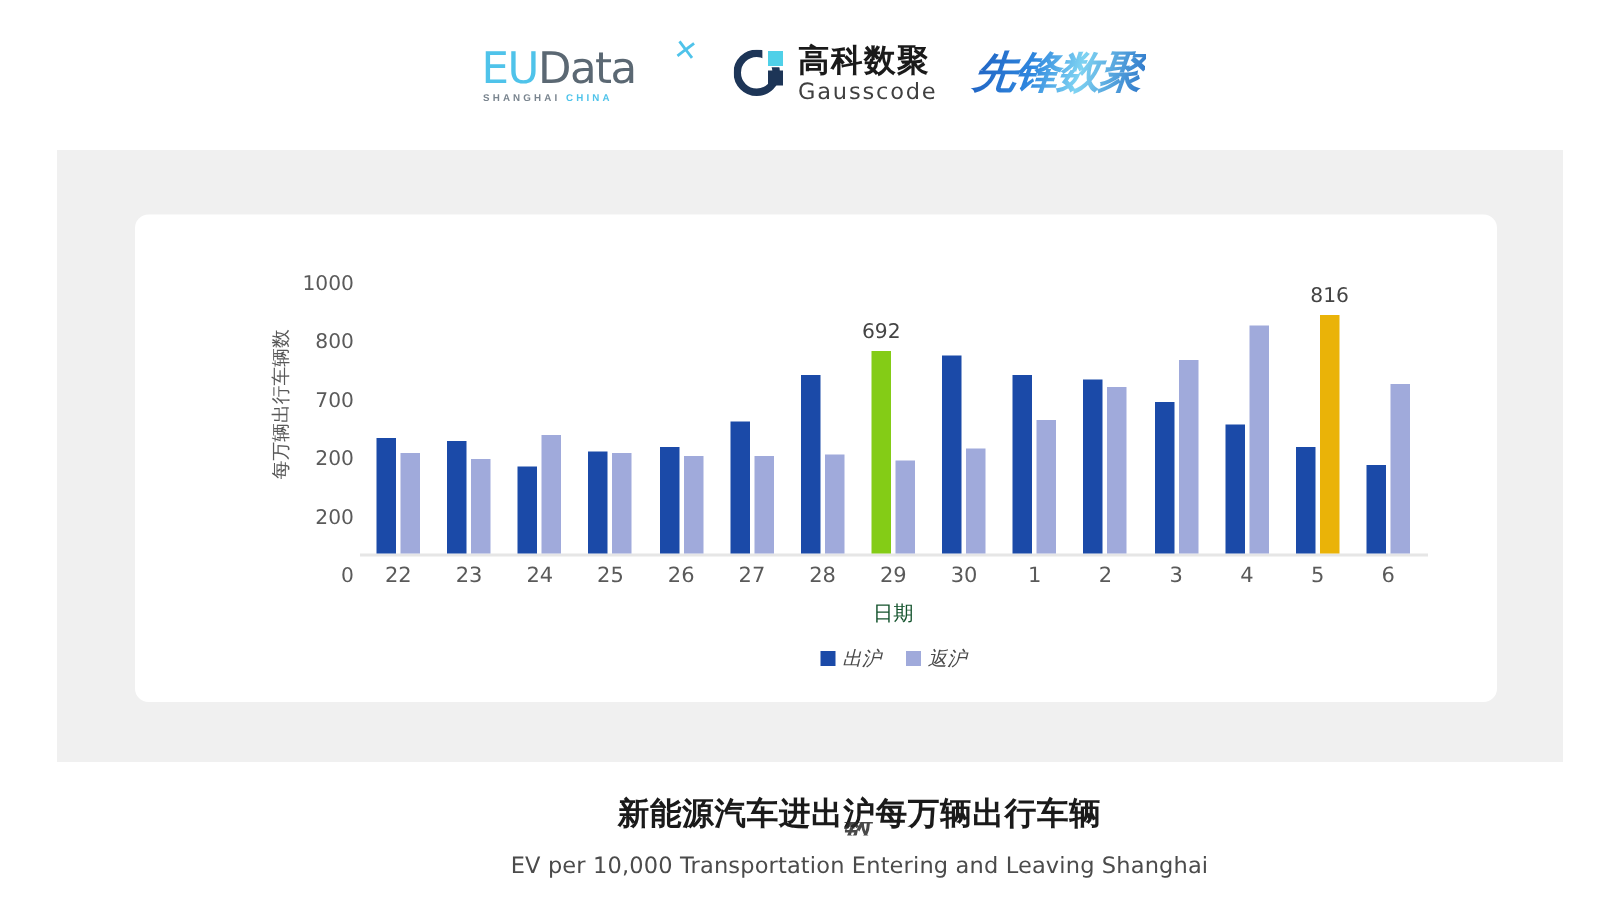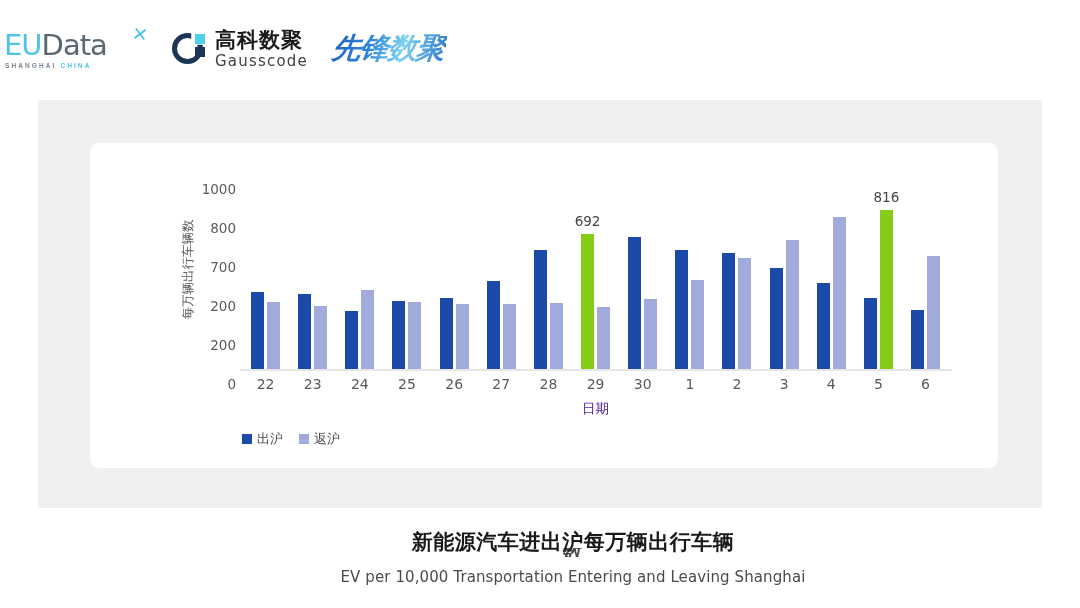--- a/index.html
+++ b/index.html
@@ -15,21 +15,21 @@
     overflow: hidden;
   }
 
   
   .logo-bar {
     position: absolute;
     left: 0; top: 16px;
     width: 1080px; height: 66px;
     display: flex;
     align-items: center;
-    justify-content: flex-start;
+    justify-content: center;
     gap: 22px;
   }
 
   .logo-evdata { position: relative; width: 150px; height: 52px; }
   .logo-evdata .ev-word {
     position: absolute; left: 4px; top: 5px;
     font-size: 29px; letter-spacing: -1px;
     font-family: "DejaVu Sans", sans-serif;
     font-weight: 400;
   }
@@ -196,31 +196,33 @@
     font-size: 14px;
     color: #5A5A5A;
     font-family: "DejaVu Sans", sans-serif;
   }
   .x-axis-title {
     position: absolute;
     left: 152px; top: 257px;
     width: 707px;
     text-align: center;
     font-size: 13.5px;
-    color: #4c1d95;
+    color: #14532d;
     font-family: "DejaVu Sans", sans-serif;
   }
 
   .legend {
     position: absolute;
     left: 152px; top: 287px;
     width: 707px;
     display: flex;
+    justify-content: center;
     align-items: center;
     gap: 16px;
+    font-style: italic;
   }
   .legend-item { display: flex; align-items: center; gap: 5px; }
   .legend-swatch { width: 10px; height: 10px; }
   .legend-swatch.out  { background: #1B4AA8; }
   .legend-swatch.back { background: #A0AADB; }
   .legend-text {
     font-size: 13px; color: #4A4A4A;
     font-family: "DejaVu Sans", sans-serif;
   }
 
@@ -357,21 +359,21 @@
           <div class="group">
             <div class="bar out" style="height: 101.01px; background: rgb(27, 74, 168);"></div>
             <div class="bar back" style="height: 129.09px; background: rgb(160, 170, 219);"></div>
           </div>
           <div class="group">
             <div class="bar out" style="height: 86.385px; background: rgb(27, 74, 168);"></div>
             <div class="bar back" style="height: 152.49px; background: rgb(160, 170, 219);"></div>
           </div>
           <div class="group">
             <div class="bar out" style="height: 70.59px; background: rgb(27, 74, 168);"></div>
-            <div class="bar back" style="height: 159.12px; background: #84cc16;">
+            <div class="bar back" style="height: 159.12px; background: #eab308;">
               <span class="bar-label">816</span>
             </div>
           </div>
           <div class="group">
             <div class="bar out" style="height: 59.475px; background: rgb(27, 74, 168);"></div>
             <div class="bar back" style="height: 112.71px; background: rgb(160, 170, 219);"></div>
           </div>
         </div>
     </div>
 

